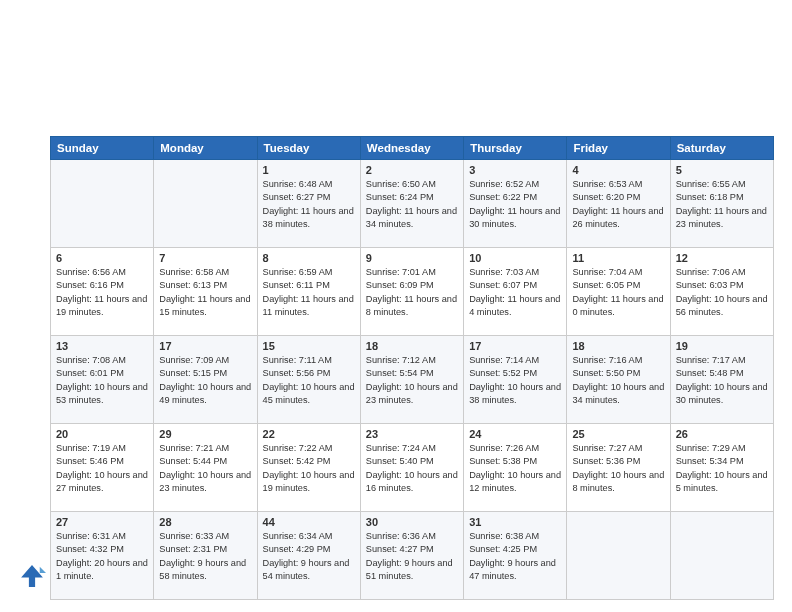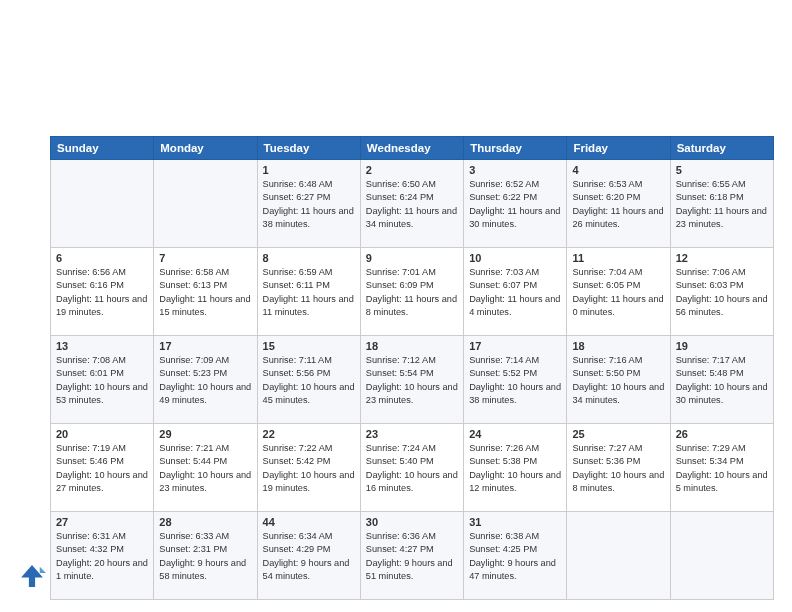--- a/index.html
+++ b/index.html
@@ -186,21 +186,21 @@
             <div class="day-info"><span>Sunrise: 7:06 AM</span><br><span>Sunset: 6:03 PM</span><br><span>Daylight: 10 hours and 56 minutes.</span></div>
           </td>
         </tr>
         <tr>
           <td>
             <span class="day-num">13</span>
             <div class="day-info"><span>Sunrise: 7:08 AM</span><br><span>Sunset: 6:01 PM</span><br><span>Daylight: 10 hours and 53 minutes.</span></div>
           </td>
           <td>
             <span class="day-num">17</span>
-            <div class="day-info"><span>Sunrise: 7:09 AM</span><br><span>Sunset: 5:23 PM</span><br><span>Daylight: 10 hours and 49 minutes.</span></div>
+            <div class="day-info"><span>Sunrise: 7:09 AM</span><br><span>Sunset: 5:15 PM</span><br><span>Daylight: 10 hours and 49 minutes.</span></div>
           </td>
           <td>
             <span class="day-num">15</span>
             <div class="day-info"><span>Sunrise: 7:11 AM</span><br><span>Sunset: 5:56 PM</span><br><span>Daylight: 10 hours and 45 minutes.</span></div>
           </td>
           <td>
             <span class="day-num">18</span>
             <div class="day-info"><span>Sunrise: 7:12 AM</span><br><span>Sunset: 5:54 PM</span><br><span>Daylight: 10 hours and 23 minutes.</span></div>
           </td>
           <td>

